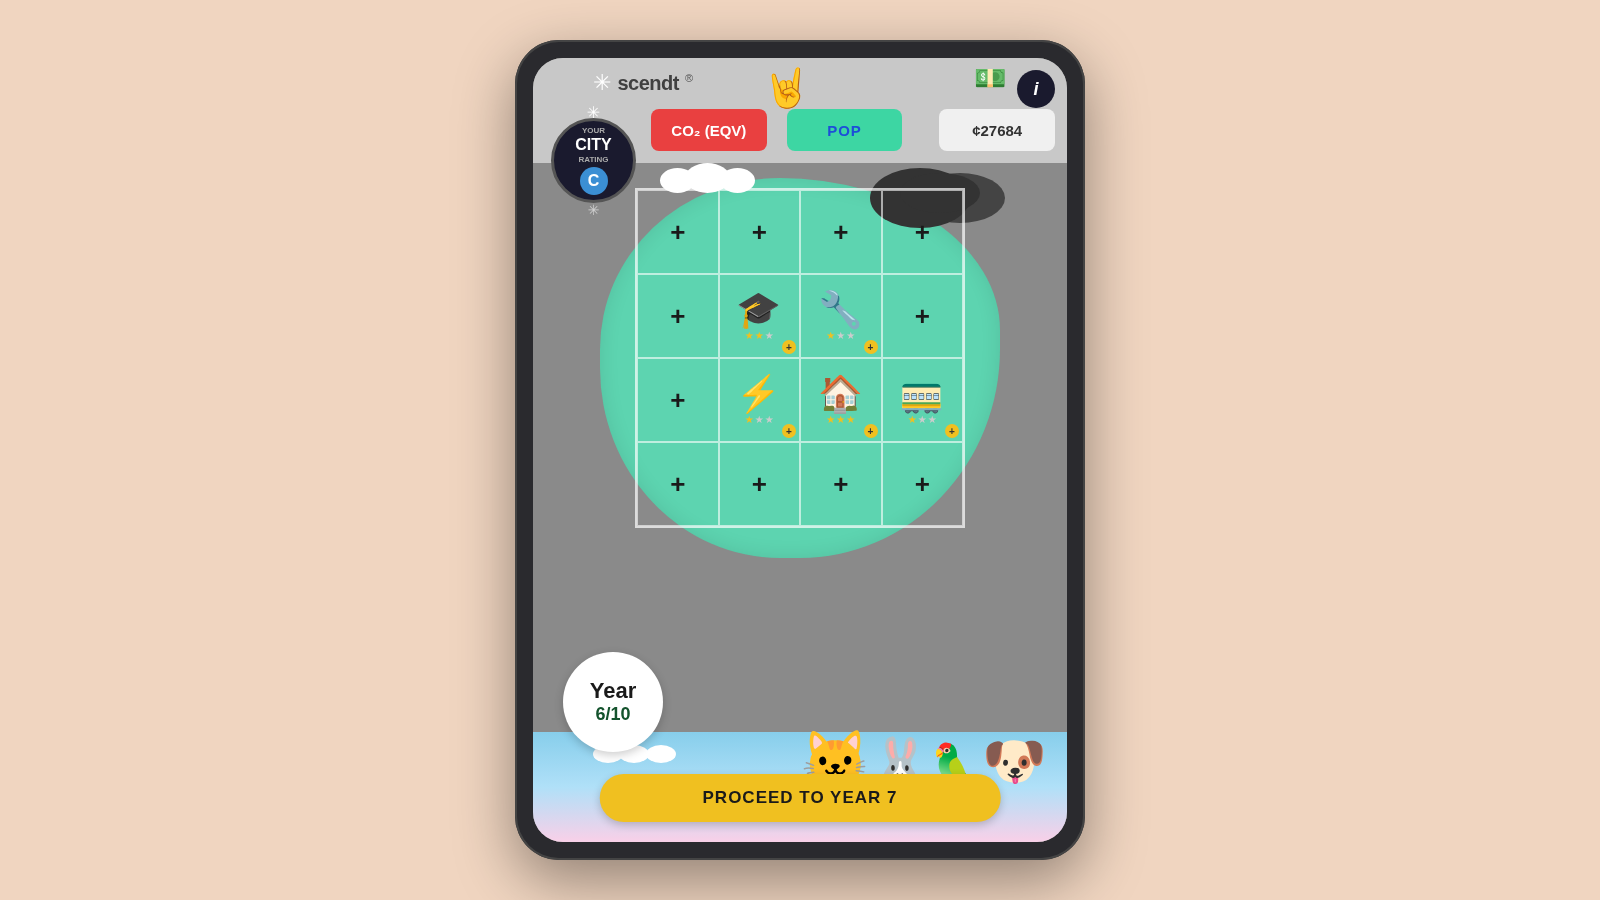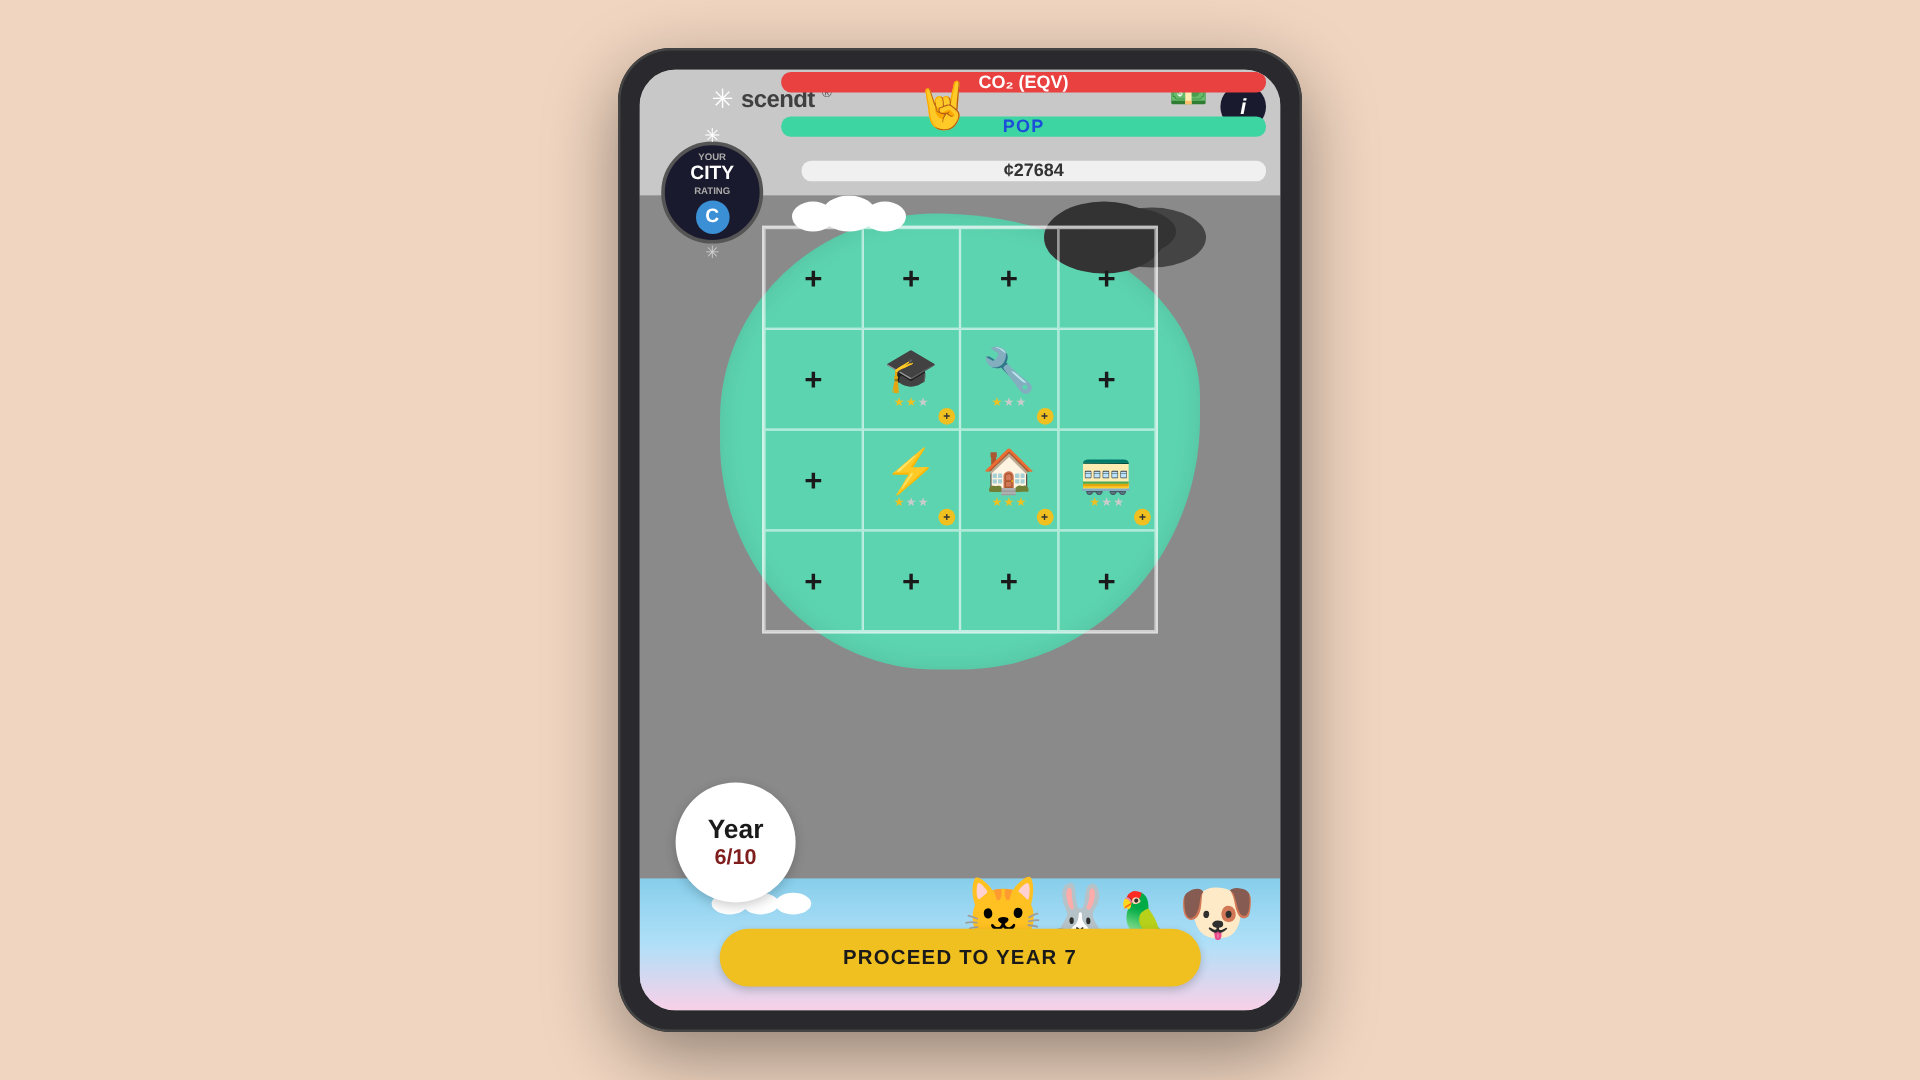--- a/index.html
+++ b/index.html
@@ -127,21 +127,20 @@
     }
 
     
     .header-stats {
       position: absolute;
       bottom: 12px;
       left: 118px;
       right: 12px;
       display: flex;
       gap: 20px;
-      flex-direction: column;
     }
 
     .stat-btn {
       flex: 1;
       height: 42px;
       border-radius: 8px;
       display: flex;
       align-items: center;
       justify-content: center;
       font-size: 15px;
@@ -346,21 +345,21 @@
     .year-label {
       font-size: 22px;
       font-weight: 900;
       color: #1a1a1a;
       line-height: 1.1;
     }
 
     .year-fraction {
       font-size: 18px;
       font-weight: 900;
-      color: #7f1d1d;
+      color: #14532d;
     }
 
     
     .proceed-btn {
       position: absolute;
       bottom: 20px;
       left: 50%;
       transform: translateX(-50%);
       background: #f0c020;
       color: #1a1a1a;

